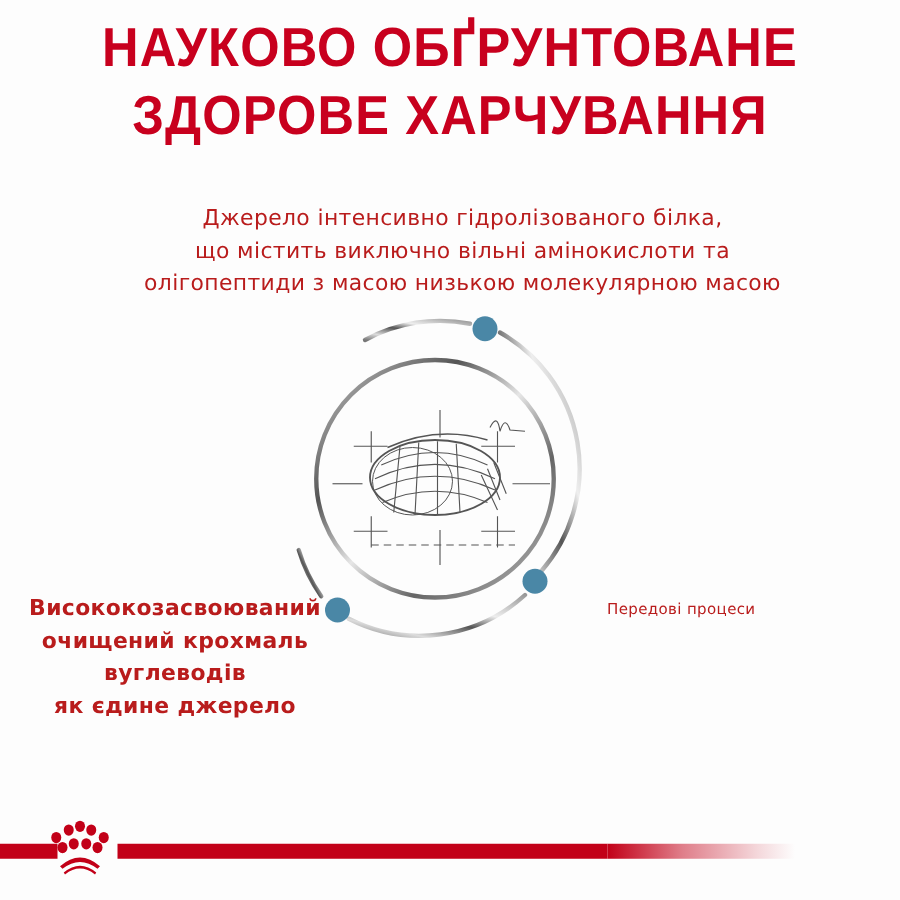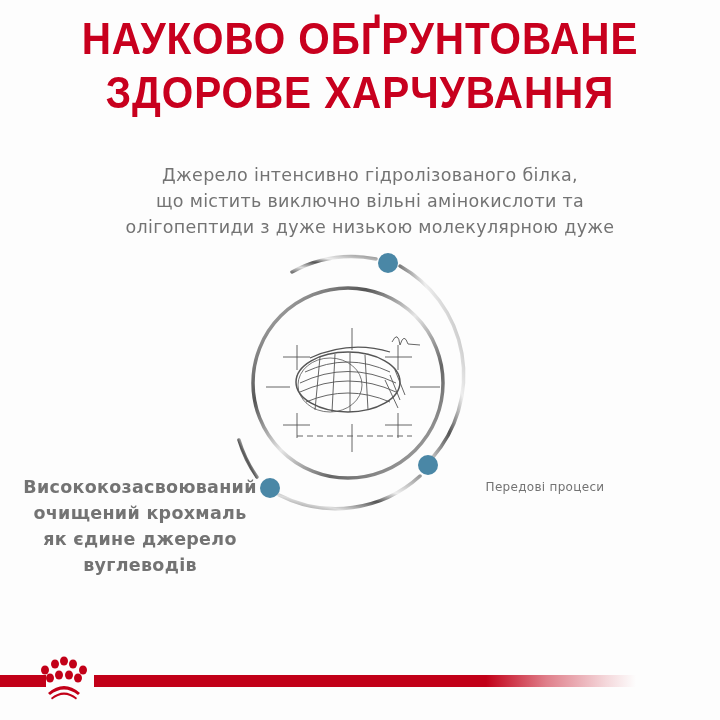--- a/index.html
+++ b/index.html
@@ -1,19 +1,19 @@
 <!DOCTYPE html>
 <html><head>
 <meta charset="utf-8">
 <style>
   html, body { margin:0; padding:0; }
   body { width:720px; height:720px; background:#fdfdfd; position:relative; overflow:hidden; font-family:"DejaVu Sans", sans-serif; }
   .title { position:absolute; left:0; width:720px; top:12px; text-align:center; color:#c8001e; font-family:"Liberation Sans", sans-serif; font-weight:bold; font-size:44px; line-height:54px; letter-spacing:1px; transform:scaleX(0.92); transform-origin:center; }
   .title div { white-space:nowrap; }
-  .desc { position:absolute; color:#737373; font-size:17px; line-height:26px; text-align:center; letter-spacing:0.3px; }
+  .desc { position:absolute; color:#b91c1c; font-size:17px; line-height:26px; text-align:center; letter-spacing:0.3px; }
   .desc-top { left:110px; width:520px; top:162px; font-size:17.5px; }
   .desc-left { left:20px; width:240px; top:474px; font-size:17.5px;font-weight:bold; }
   .desc-right { left:470px; width:150px; top:474px; font-size:12px; }
   .diagram { position:absolute; left:0; top:0; width:720px; height:720px; }
   .footer-bar { position:absolute; top:675px; height:12px; }
   .bar-left { left:0; width:46px; background:#c20018; }
   .bar-right { left:94px; width:392px; background:linear-gradient(to right,#c20018 0%,#c20018 82%,#c20018 82%, #c20018 100%); }
   .bar-fade { left:486px; width:150px; background:linear-gradient(to right,#c20018 0%,rgba(194,0,24,0.5) 40%,rgba(194,0,24,0.15) 80%,rgba(255,255,255,0) 100%); }
   .crown { position:absolute; left:36px; top:655px; width:56px; height:48px; }
 </style>
@@ -21,21 +21,21 @@
 <body>
 
 <div class="title">
   <div>НАУКОВО ОБҐРУНТОВАНЕ</div>
   <div>ЗДОРОВЕ ХАРЧУВАННЯ</div>
 </div>
 
 <div class="desc desc-top">
   <div>Джерело інтенсивно гідролізованого білка,</div>
   <div>що містить виключно вільні амінокислоти та</div>
-  <div>олігопептиди з дуже низькою молекулярною дуже</div>
+  <div>олігопептиди з масою низькою молекулярною масою</div>
 </div>
 
 <svg class="diagram" viewBox="0 0 720 720">
   <defs>
     <linearGradient id="ringA" x1="0" y1="0" x2="1" y2="1">
       <stop offset="0" stop-color="#cfcfcf"></stop>
       <stop offset="0.3" stop-color="#555"></stop>
       <stop offset="0.5" stop-color="#e6e6e6"></stop>
       <stop offset="0.7" stop-color="#666"></stop>
       <stop offset="1" stop-color="#bdbdbd"></stop>
@@ -84,22 +84,22 @@
     <path d="M320 357 L315 410 M335 354 L332 412 M350 353 L350 412 M365 355 L368 410"></path>
     <path d="M310 358 Q350 340 390 352" stroke-width="1.2"></path>
     <path d="M390 375 L400 400 M395 370 L405 395 M385 380 L398 408"></path>
     <path d="M392 342 Q398 330 400 345 Q404 332 408 344 L420 345"></path>
   </g>
 </svg>
 
 <div class="desc desc-left">
   <div>Висококозасвоюваний</div>
   <div>очищений крохмаль</div>
+  <div>вуглеводів</div>
   <div>як єдине джерело</div>
-  <div>вуглеводів</div>
 </div>
 
 <div class="desc desc-right">
   <div>Передові процеси</div>
 </div>
 
 <div class="footer-bar bar-left"></div>
 <div class="footer-bar bar-right"></div>
 <div class="footer-bar bar-fade"></div>
 

